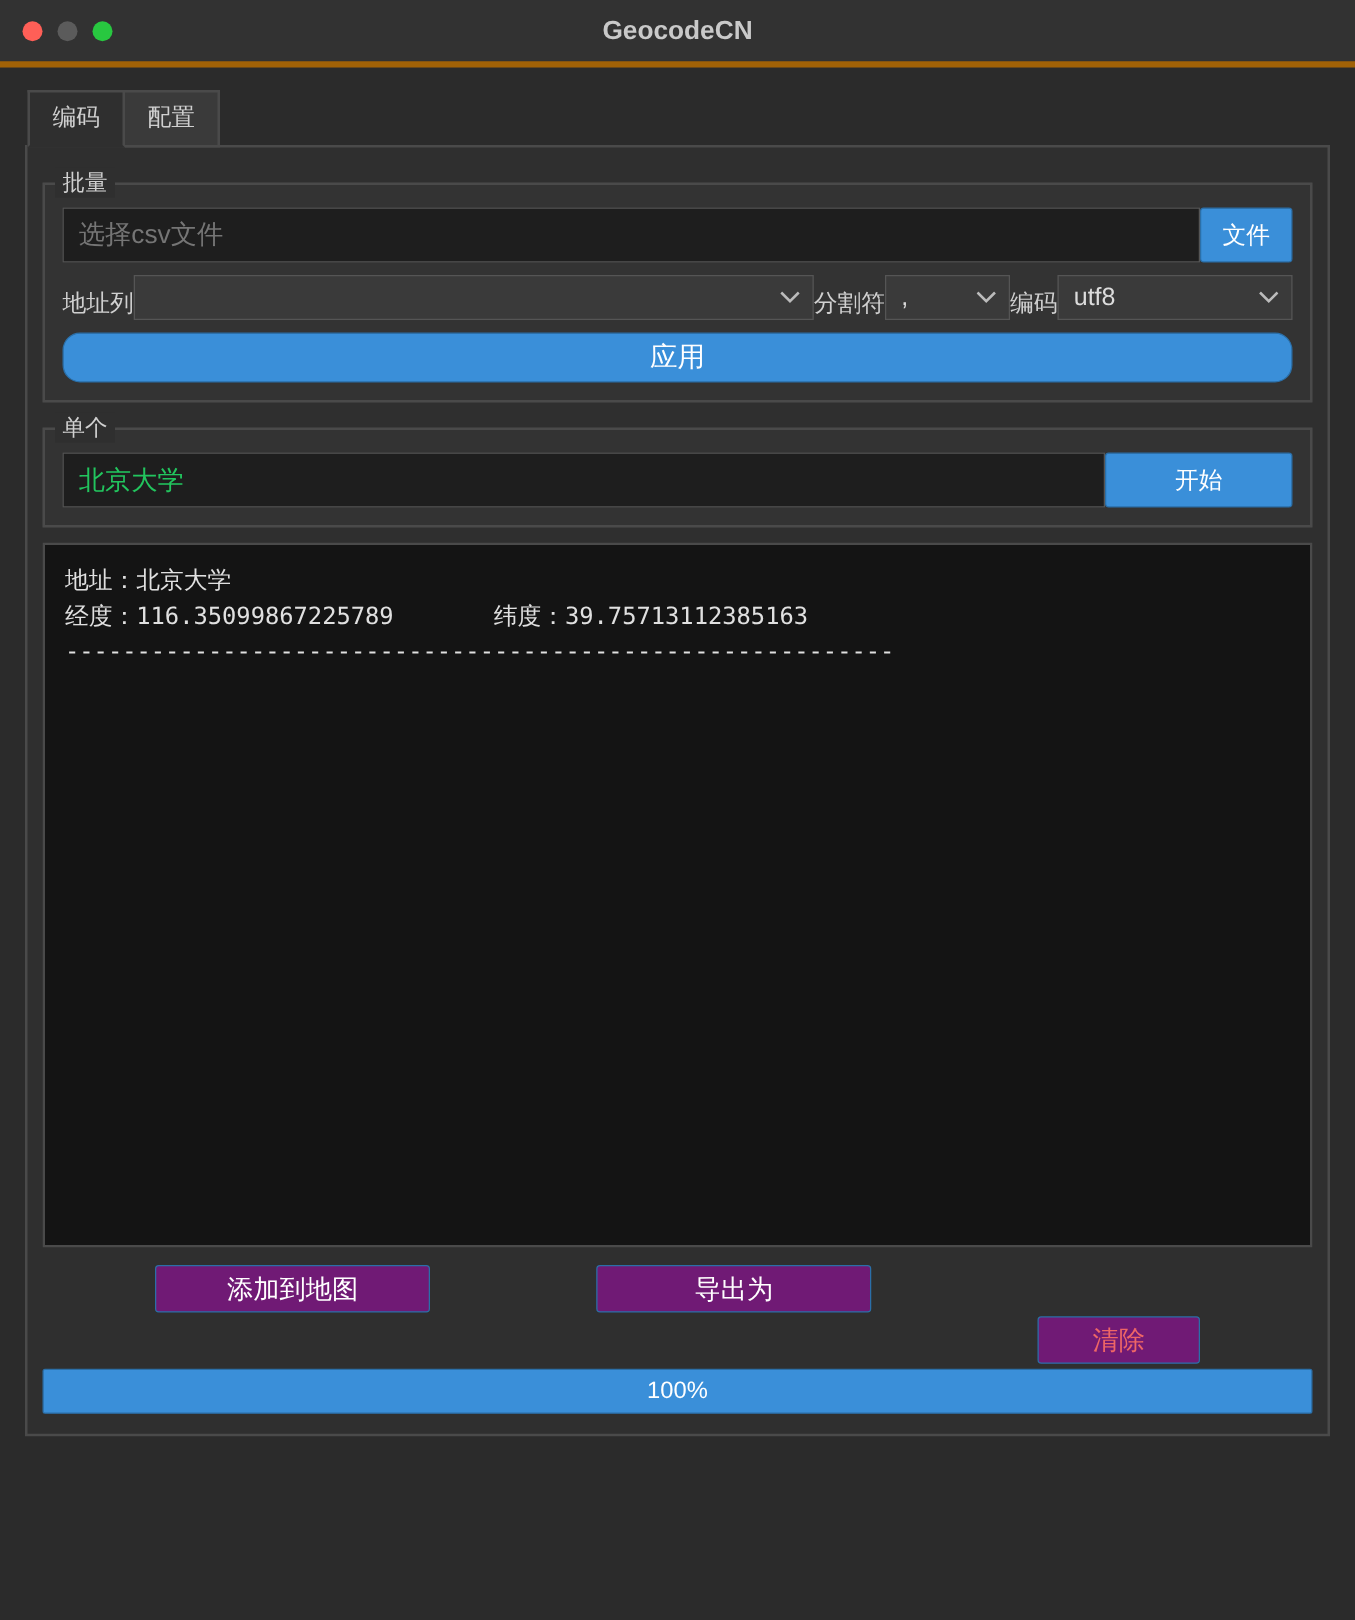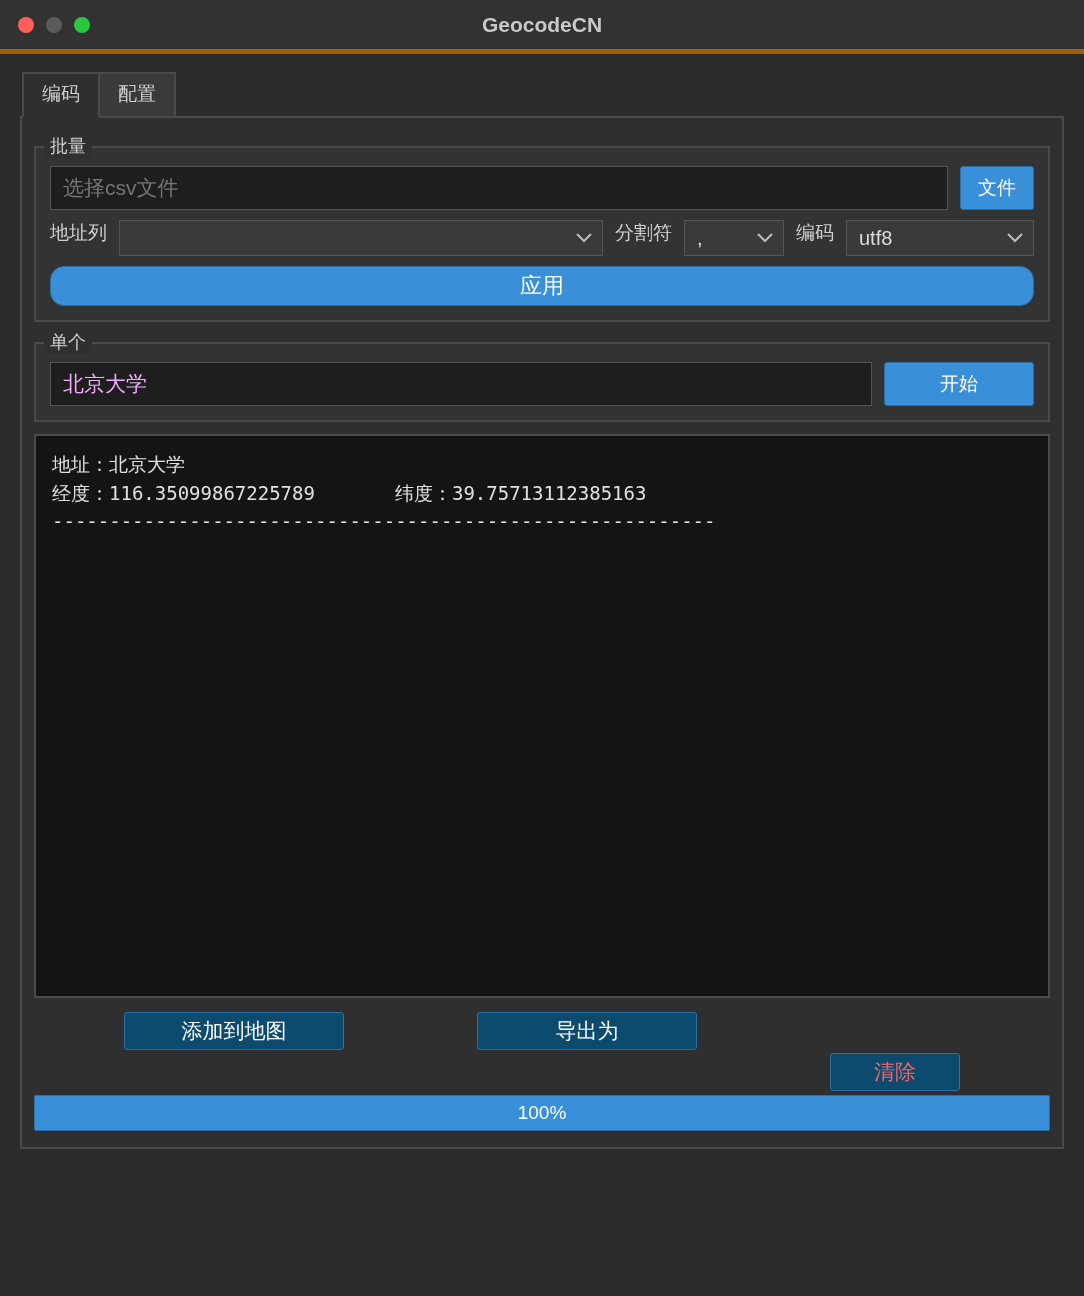--- a/index.html
+++ b/index.html
@@ -76,34 +76,33 @@
       position: absolute;
       top: -14px;
       left: 8px;
       background: #2f2f2f;
       padding: 0 6px;
       font-size: 18px;
       color: #d0d0d0;
     }
     .row {
       display: flex;
-      align-items: flex-start;
-      gap: 12px;
+      align-items: flex-end;
     }
     .mb8 { margin-bottom: 10px; }
     .text-input {
       background: #1e1e1e;
       border: 1px solid #555;
       color: #9e9e9e;
       font-size: 21px;
       padding: 8px 12px;
       height: 44px;
       flex: 1;
     }
-    .text-input.has-value { color: #f0abfc; }
+    .text-input.has-value { color: #22c55e; }
     .btn {
       background: #3a8fd9;
       border: 1px solid #2b6fa8;
       color: #ffffff;
       font-size: 19px;
       height: 44px;
       padding: 0 17px;
       cursor: pointer;
       border-radius: 3px;
     }
@@ -155,21 +154,21 @@
       white-space: pre;
       overflow: auto;
     }
     .footer-row {
       display: flex;
       justify-content: space-between;
       margin-top: 14px;
       padding: 0 90px;
     }
     .footer-btn {
-      background: #0c4a6e;
+      background: #701a75;
       border: 1px solid #2b6fa8;
       color: #fff;
       font-size: 21px;
       height: 38px;
       width: 220px;
       cursor: pointer;
       border-radius: 3px;
     }
     .footer-btn.small { width: 130px; margin-top: 41px; }
     .footer-btn.danger { color: #e66; }

